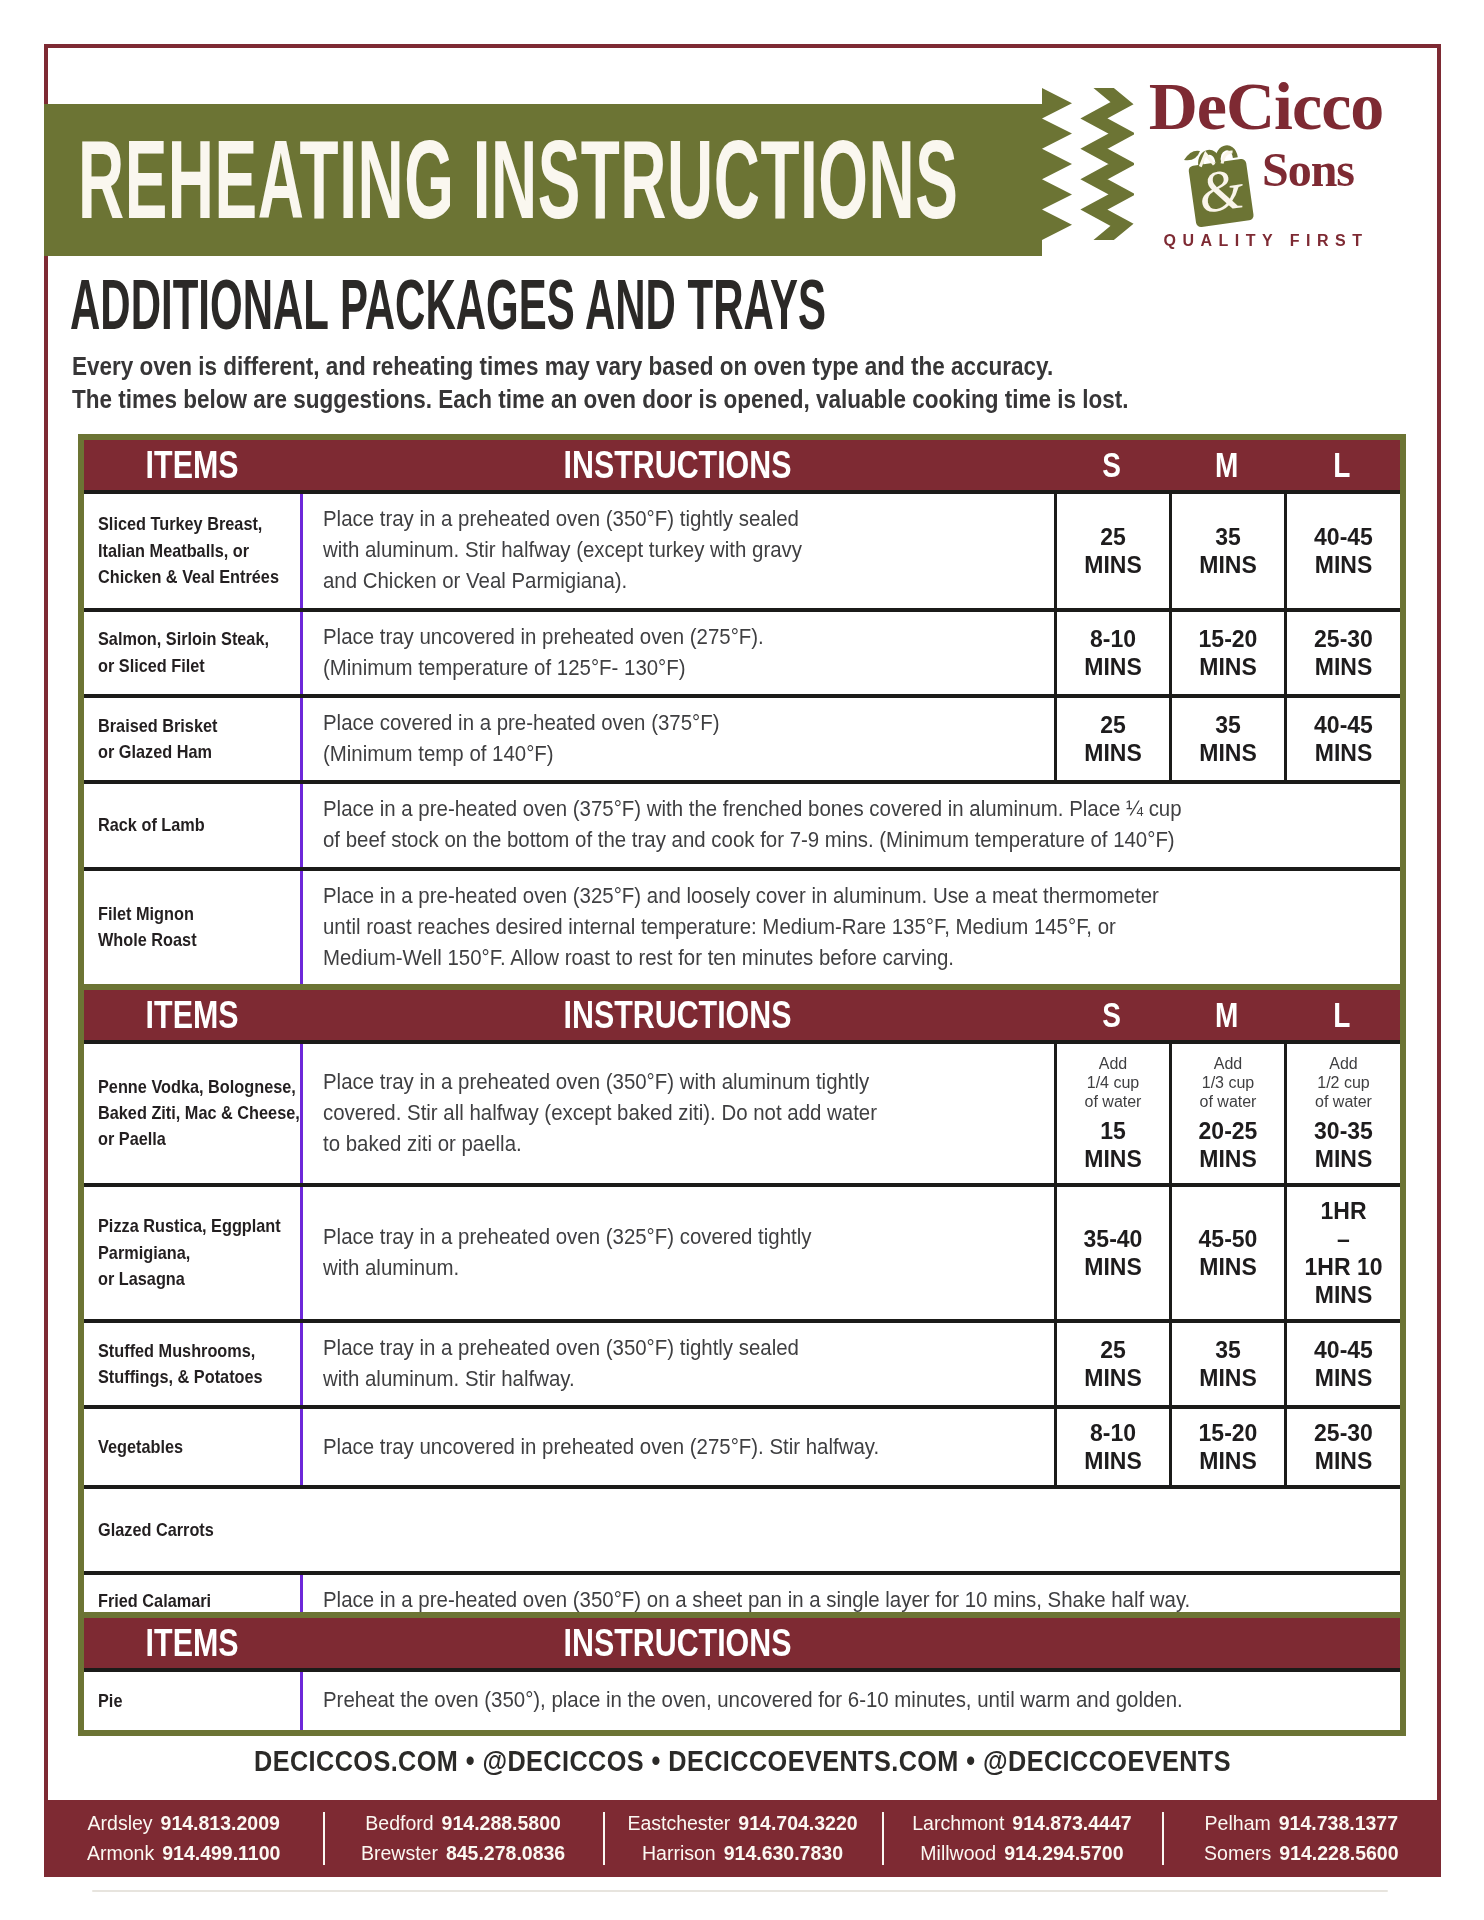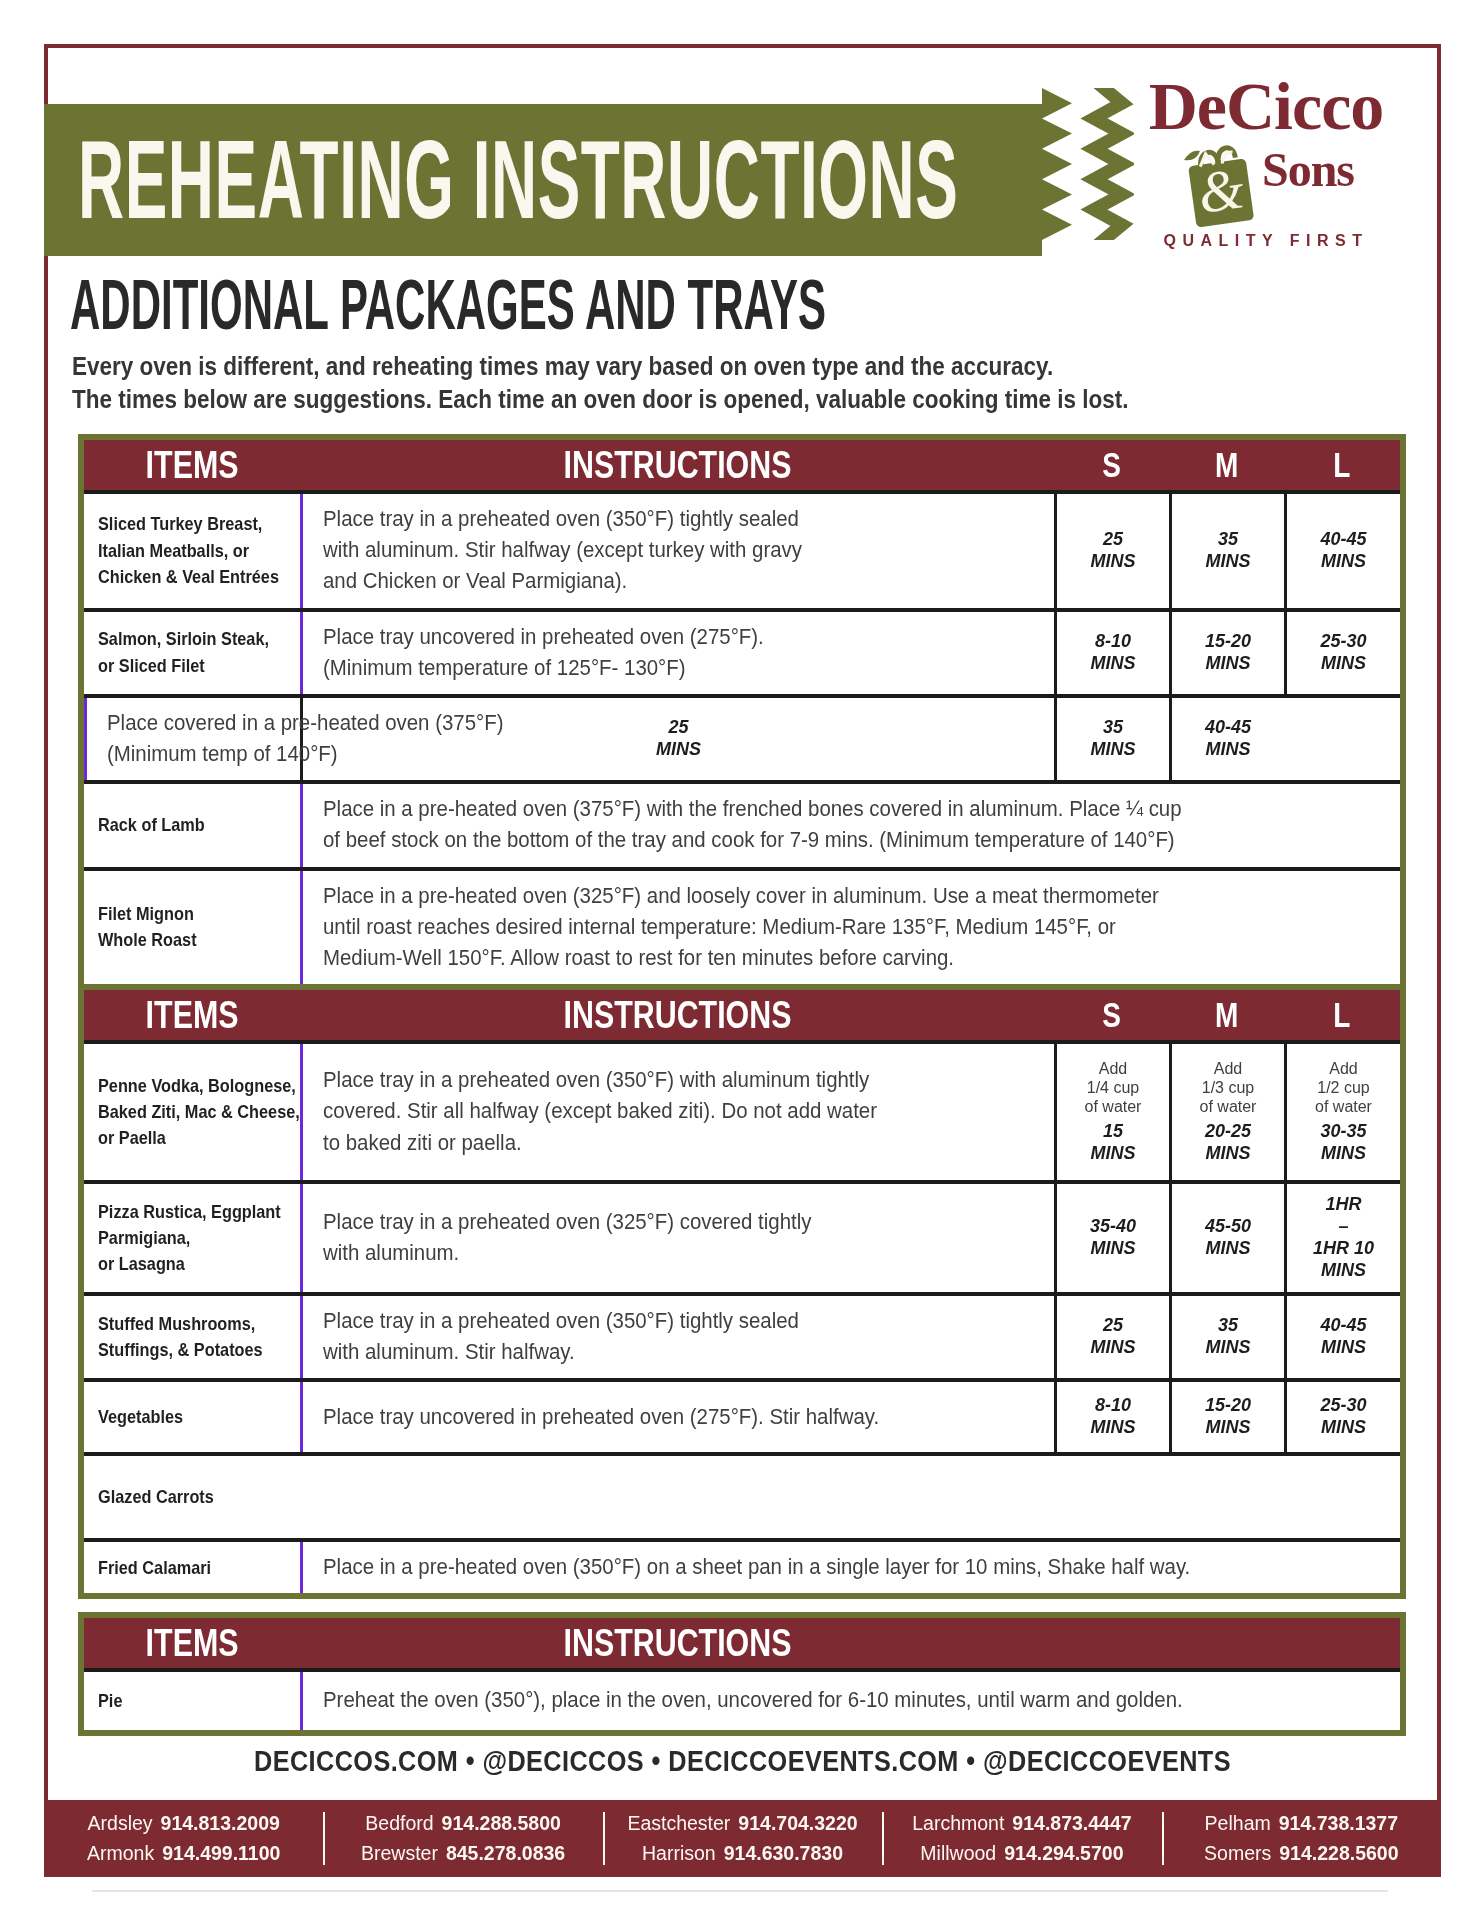--- a/index.html
+++ b/index.html
@@ -53,21 +53,21 @@
   .hsml .hlabel { font-size:35px; }
   .trow + .trow { border-top:4px solid #1B1B19; }
   .cell { padding:10px 8px; display:flex; flex-direction:column; justify-content:center; }
   .c-items { padding-left:14px; }
   .item-line { font-weight:700; color:#231F20; font-size:18.5px; line-height:1.42;
                transform:scaleX(.88); transform-origin:left center; white-space:nowrap; }
   .c-instr { border-left:3px solid #6d28d9; padding-left:20px; }
   .instr-line { color:#3F3F41; font-size:21.5px; line-height:1.45;
                 transform:scaleX(.95); transform-origin:left center; white-space:nowrap; }
   .c-time { border-left:3px solid #1B1B19; align-items:center; text-align:center; }
-  .timeval { font-weight:800; color:#1E1C1D; font-size:18px; line-height:1.22;font-style:italic; }
+  .timeval { font-weight:800; color:#1E1C1D; font-size:23px; line-height:1.22; }
   .note { font-weight:400; color:#3F3F41; font-size:16px; line-height:1.2; margin-bottom:5px; }
 
   
   .links-line { position:absolute; left:44px; top:1745px; width:1397px; text-align:center; }
   .links-line span { display:inline-block; font-weight:800; font-size:29px; color:#2B2A28;
                      letter-spacing:.5px; transform:scaleX(.87); white-space:nowrap; }
   .footer-bar { position:absolute; left:44px; top:1800px; width:1397px; height:77px;
                 background:var(--maroon,#7E2A33); display:flex; }
   .floc-group { flex:1; position:relative; display:flex; flex-direction:column;
                 justify-content:center; align-items:center; color:#FBF8F2;
@@ -192,20 +192,24 @@
           </div>
         </div>
         <div class="cell c-time">
           <div class="timeval">
             <div>25-30</div>
             <div>MINS</div>
           </div>
         </div>
       </div>
       <div class="trow tgrid" style="min-height: 84px;">
+        <div class="cell c-items">
+          <div class="item-line">Braised Brisket</div>
+          <div class="item-line">or Glazed Ham</div>
+        </div>
         <div class="cell c-instr">
           <div class="instr-line">Place covered in a pre-heated oven (375°F)</div>
           <div class="instr-line">(Minimum temp of 140°F)</div>
         </div>
         <div class="cell c-time">
           <div class="timeval">
             <div>25</div>
             <div>MINS</div>
           </div>
         </div>

